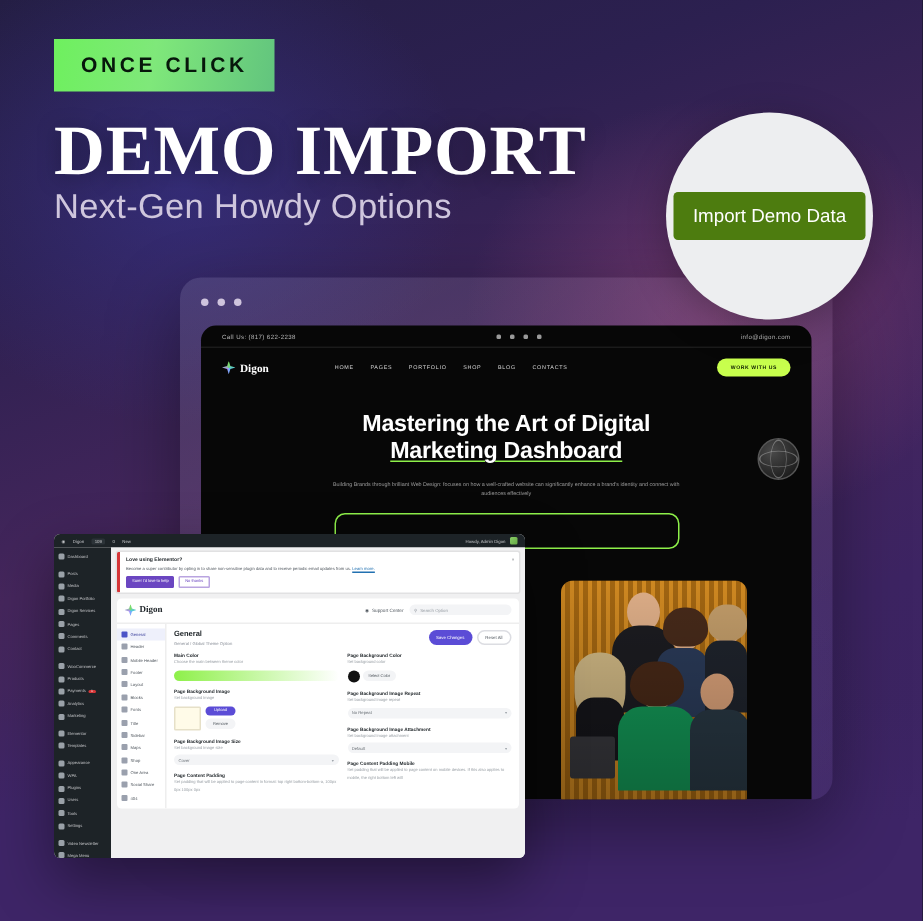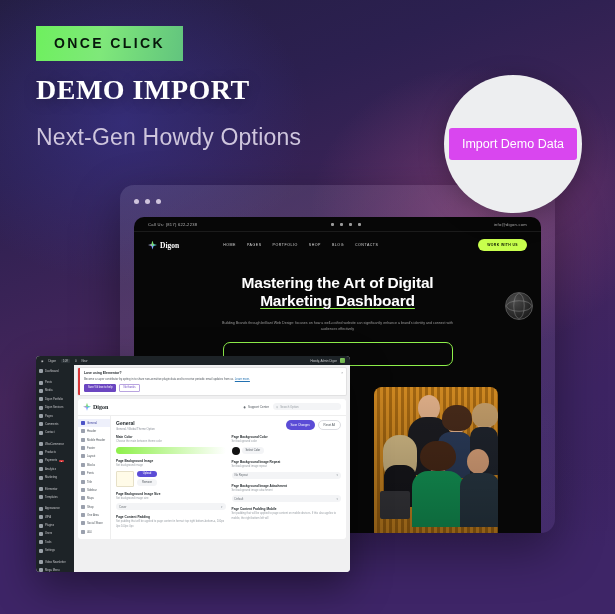--- a/index.html
+++ b/index.html
@@ -25,37 +25,37 @@
   .badge{
     position:absolute;left:36px;top:26px;
     padding:9px 18px 10px;
     background:linear-gradient(100deg,#6ef05e 0%,#7fe87a 45%,#62c47e 100%);
     color:#07170b;font-size:14px;font-weight:bold;letter-spacing:2.4px;
     z-index:4;
   }
   .h1{
     position:absolute;left:36px;top:74px;z-index:4;
     font-family:"Liberation Serif", serif;
-    font-size:28px;font-weight:bold;color:#ffffff;letter-spacing:0.5px;
+    font-size:47px;font-weight:bold;color:#ffffff;letter-spacing:0.5px;
     text-shadow:0 2px 14px rgba(0,0,0,.35);
   }
   .h2{
     position:absolute;left:36px;top:124px;z-index:4;
     font-size:23px;color:#cfc6dd;letter-spacing:.2px;
   }
 
   
   .circle{
     position:absolute;left:444px;top:75px;width:138px;height:138px;border-radius:50%;
     background:#edeef0;z-index:9;
     box-shadow:0 6px 26px rgba(0,0,0,.28);
     display:flex;align-items:center;justify-content:center;
   }
   .circle-btn{
-    background:#d946ef;color:#fff;border:none;border-radius:3px;
+    background:#4d7c0f;color:#fff;border:none;border-radius:3px;
     font-size:12.5px;padding:9px 13px;font-family:"Liberation Sans",sans-serif;
     cursor:pointer;white-space:nowrap;
   }
 
   
   .browser{
     position:absolute;left:120px;top:185px;width:435px;height:348px;
     background:linear-gradient(150deg,rgba(255,255,255,.10),rgba(255,255,255,.03));
     border-radius:14px;z-index:3;overflow:hidden;
     box-shadow:0 18px 48px rgba(0,0,0,.38);

